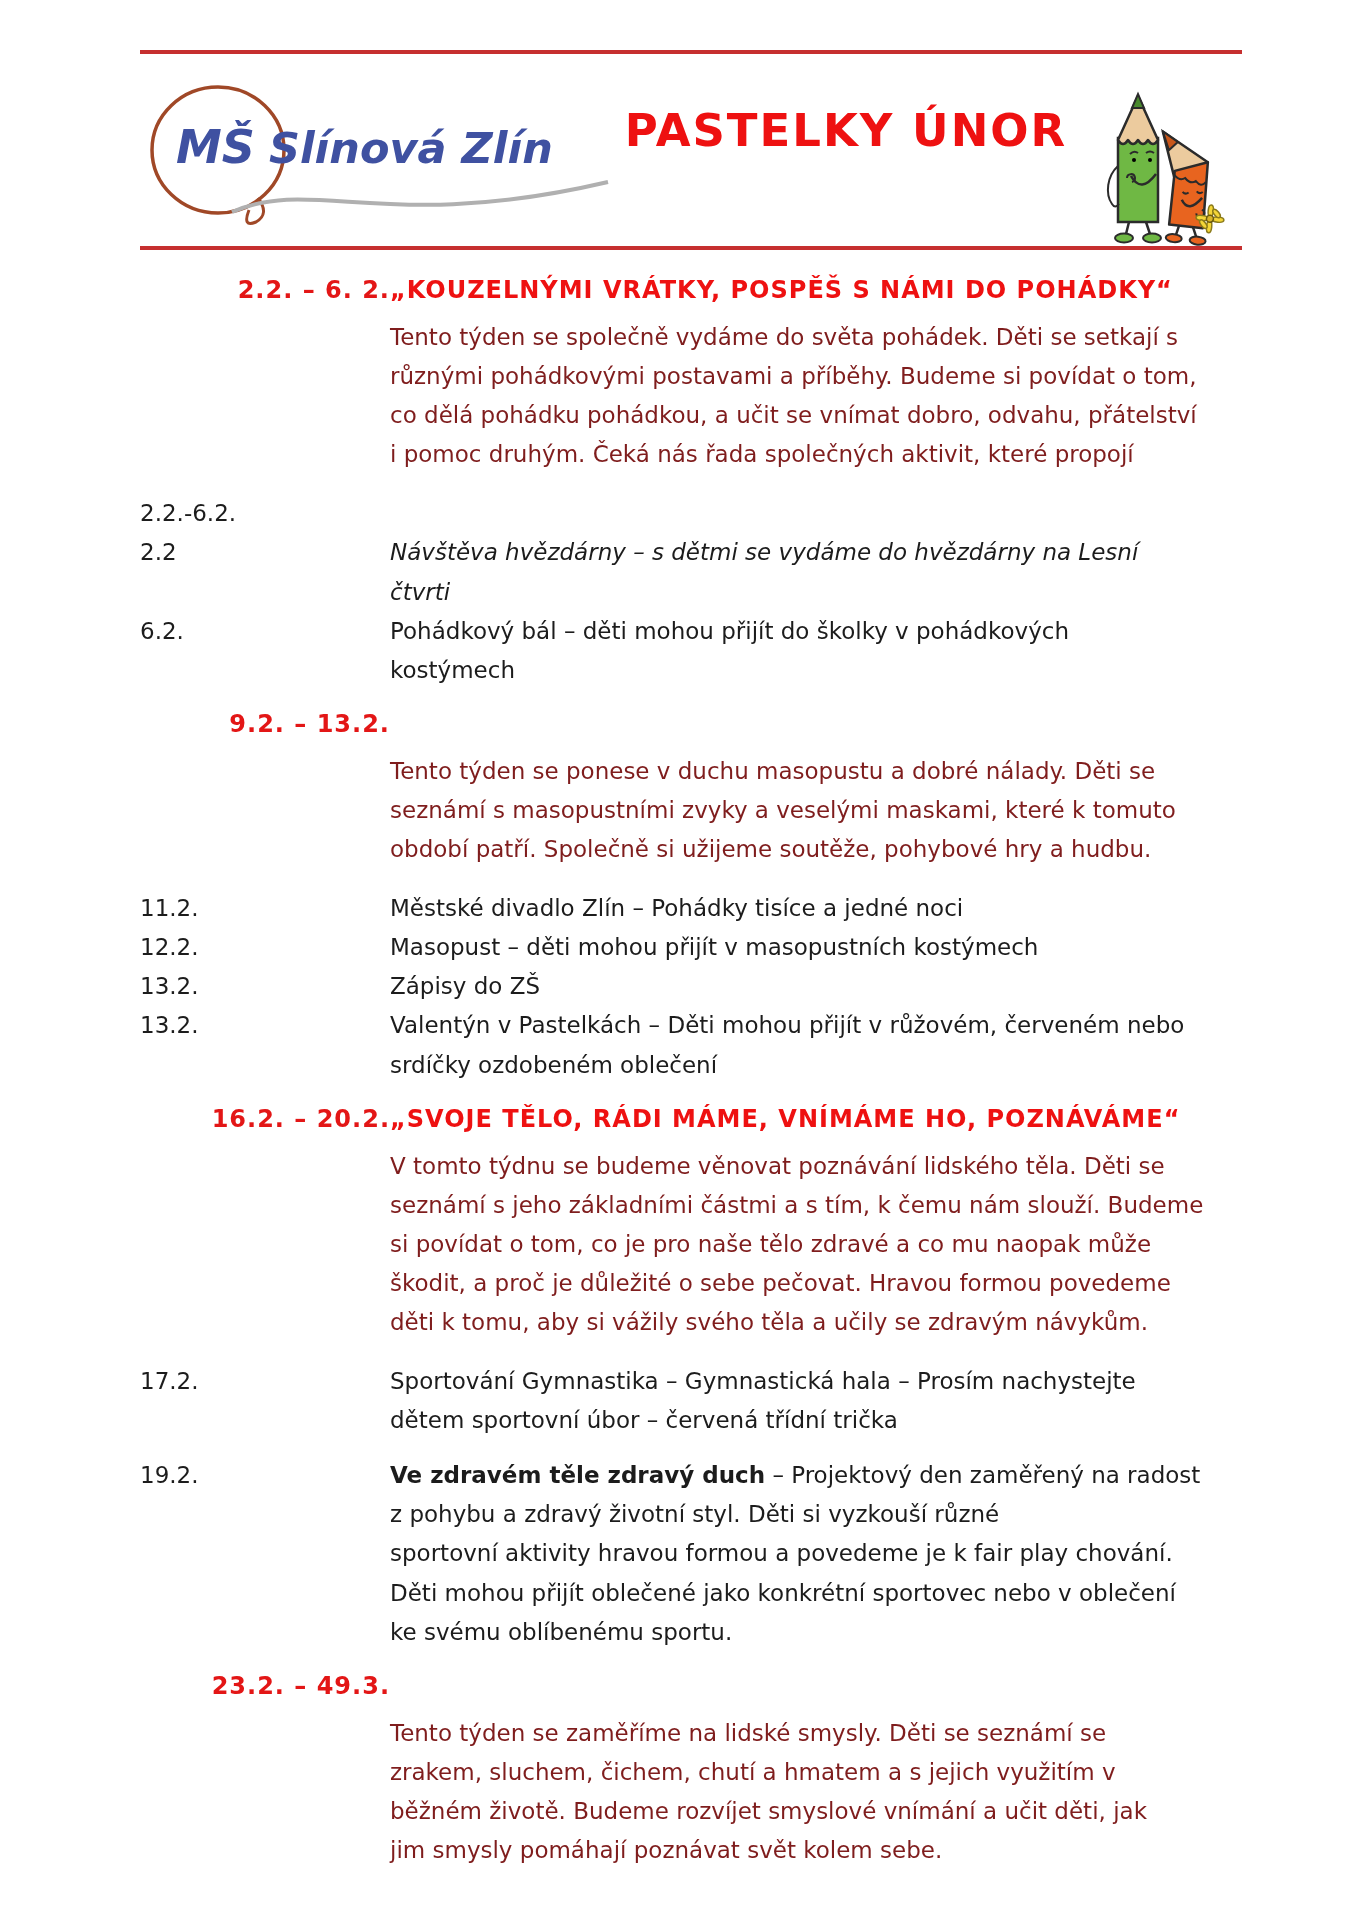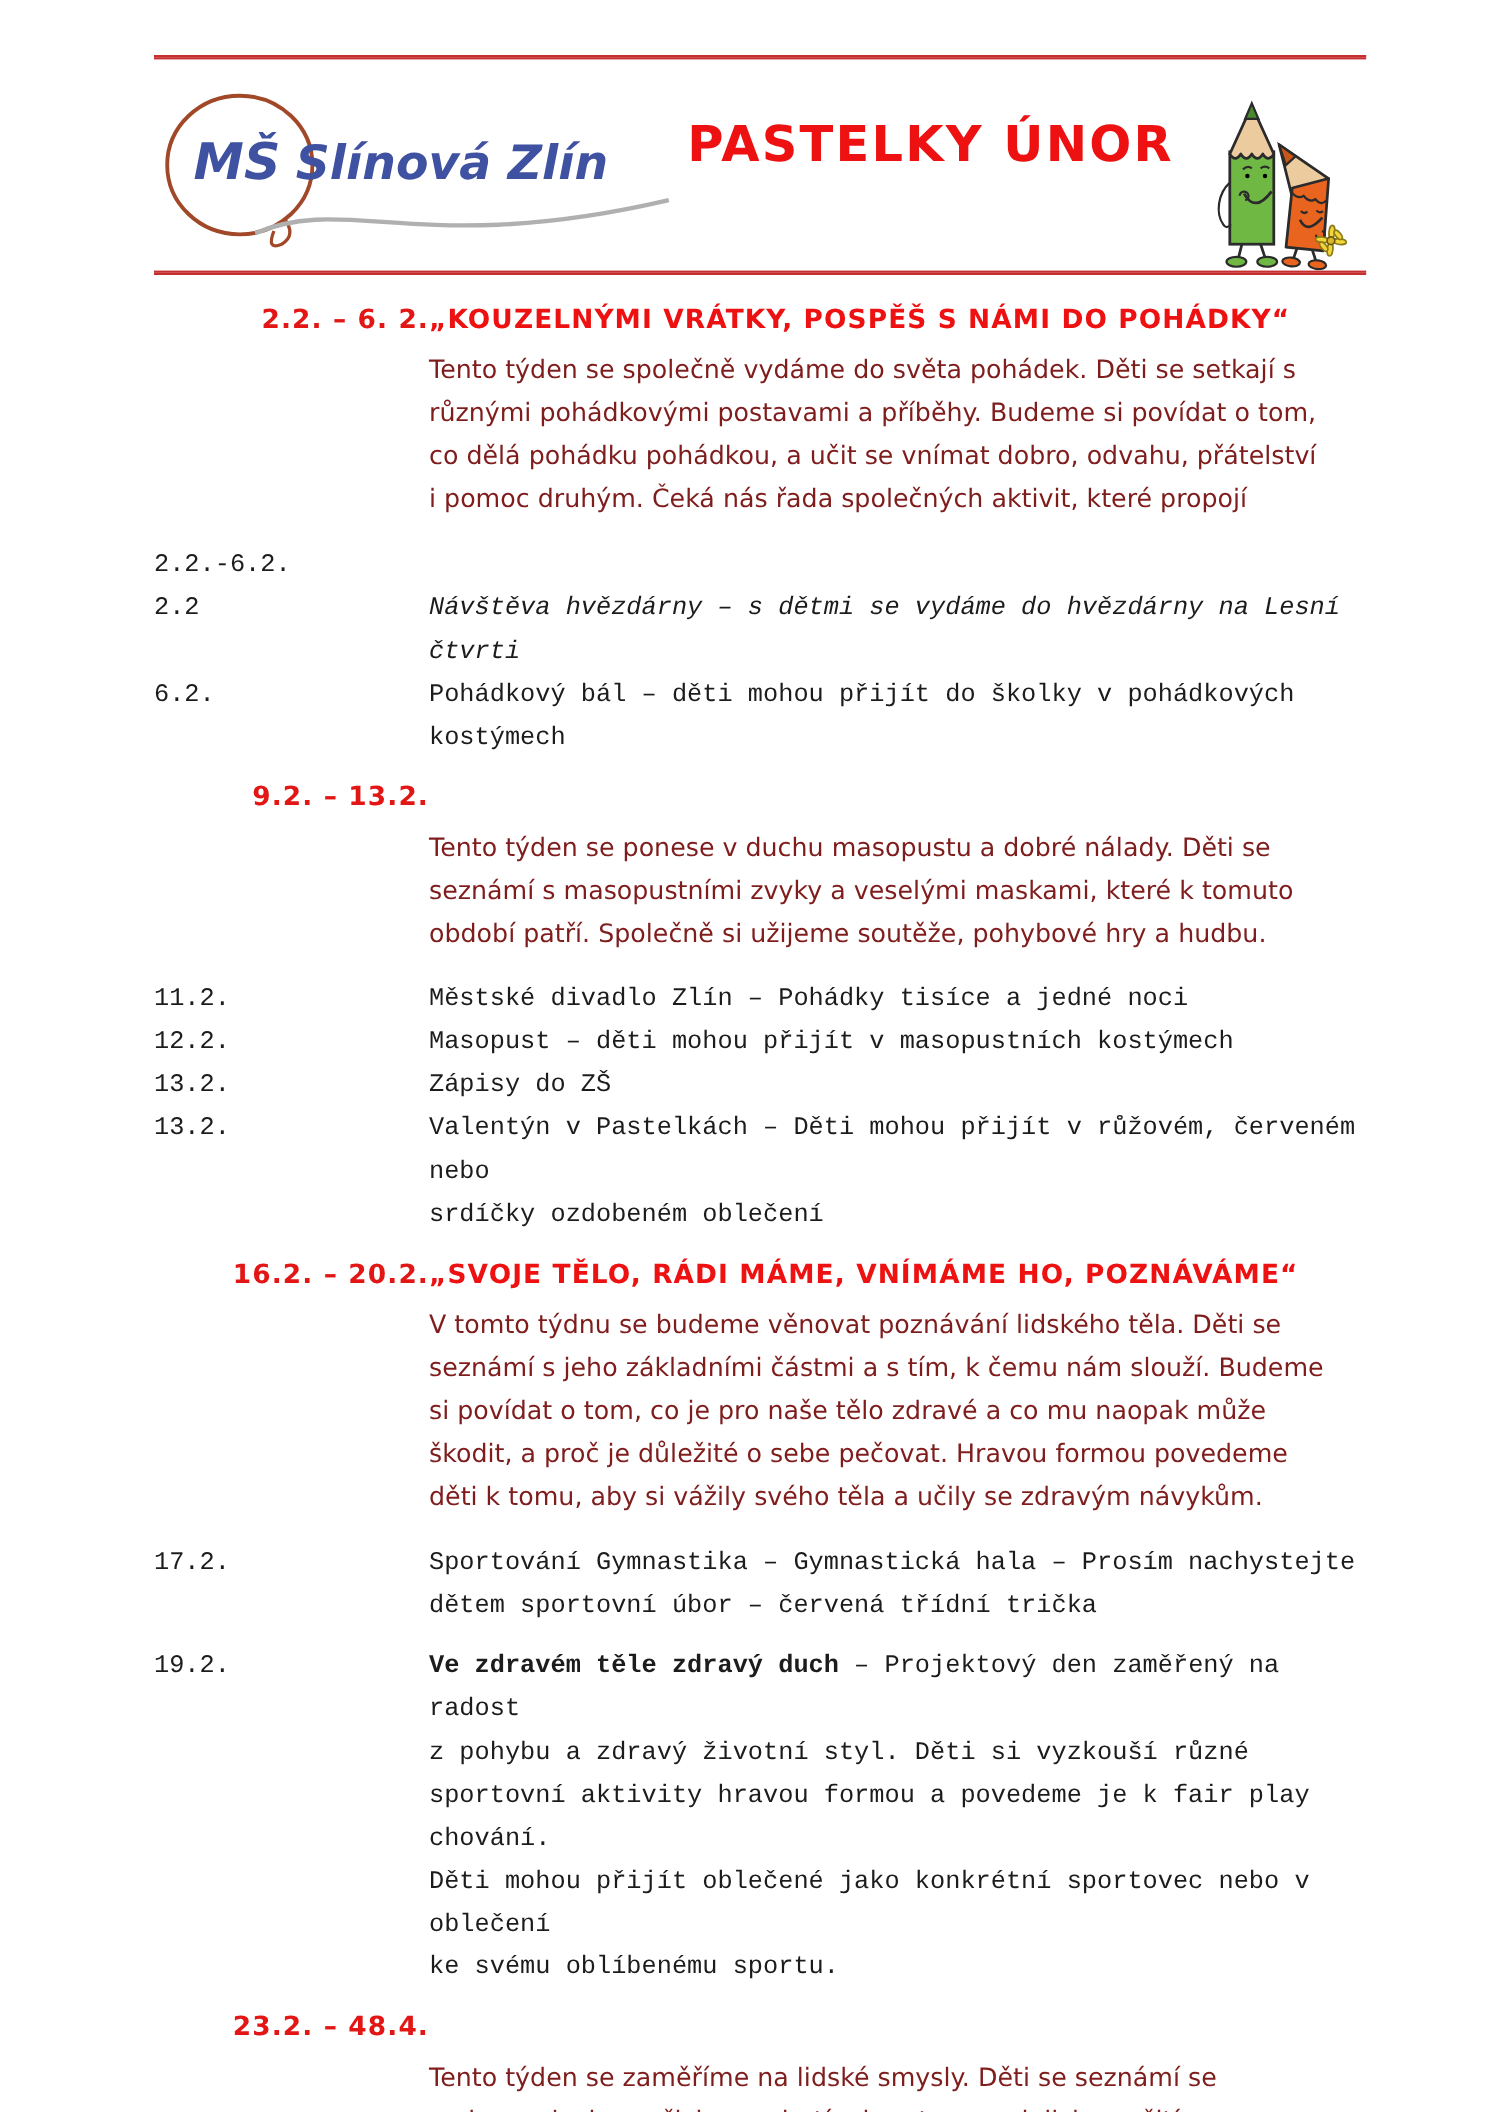--- a/index.html
+++ b/index.html
@@ -38,21 +38,21 @@
   .section { margin-top:20px; }
   .section.first { margin-top:26px; }
   .sec-head { display:flex; align-items:baseline; }
   .col-date { width:250px; flex:none; }
   .sec-date { color:#e31616; font-weight:bold; font-size:24px; letter-spacing:1px;text-align:right; }
   .sec-title { color:#ee1111; font-weight:bold; font-size:24px; letter-spacing:1px; }
   .sec-para {
     margin:14px 0 10px 250px; max-width:850px;
     color:#7f1d1d; font-size:23px; line-height:1.7; white-space:pre-wrap;
   }
-  .items { margin-top:20px;font-family:Liberation Mono, monospace; }
+  .items { margin-top:20px; }
   .item { display:flex; font-size:23px; line-height:1.7; }
   .item-date { width:250px; flex:none; }
   .item-text { max-width:860px; white-space:pre-wrap; }
   .em { font-style:italic; }
   .b  { font-weight:bold; }
   .spaced { margin-top:16px; }
 </style>
 </head>
 <body>
 
@@ -192,21 +192,21 @@
 z pohybu a zdravý životní styl. Děti si vyzkouší různé
 sportovní aktivity hravou formou a povedeme je k fair play chování.
 Děti mohou přijít oblečené jako konkrétní sportovec nebo v oblečení
 ke svému oblíbenému sportu.</span></div>
       </div>
     </div>
   </div>
 
   <div class="section">
     <div class="sec-head">
-      <div class="col-date sec-date">23.2. – 48.4.</div>
+      <div class="col-date sec-date">23.2. – 49.3.</div>
     </div>
     <div class="sec-para">Tento týden se zaměříme na lidské smysly. Děti se seznámí se
 zrakem, sluchem, čichem, chutí a hmatem a s jejich využitím v
 běžném životě. Budeme rozvíjet smyslové vnímání a učit děti, jak
 jim smysly pomáhají poznávat svět kolem sebe.</div>
   </div>
 
 </div>
 
 </body></html>

